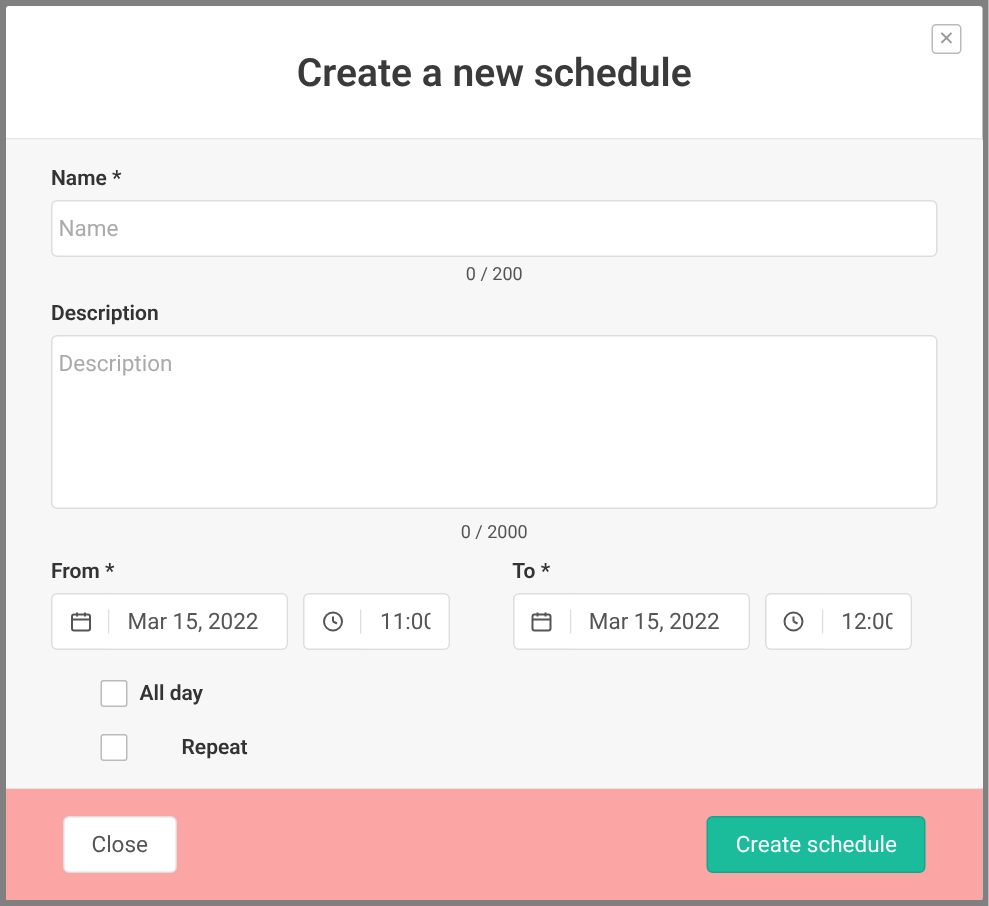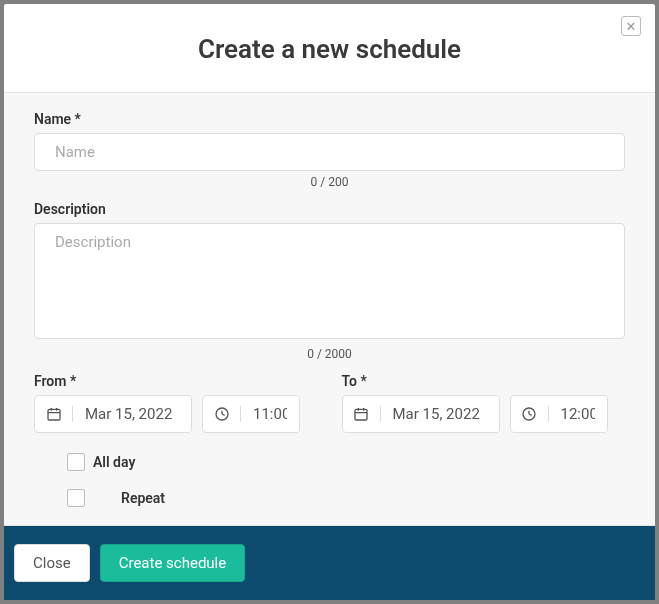--- a/index.html
+++ b/index.html
@@ -63,21 +63,21 @@
       font-size: 14px;
       font-weight: 600;
       color: #333;
       margin-bottom: 6px;
       display: block;
     }
     .input, .textarea {
       width: 100%;
       border: 1px solid #ddd;
       border-radius: 4px;
-      padding: 9px 20px;
+      padding: 9px 4px;
       font-size: 15px;
       font-family: inherit;
       color: #333;
       background: #fff;
     }
     .input::placeholder, .textarea::placeholder {
       color: #aaa;
     }
     .textarea {
       height: 116px;
@@ -153,25 +153,25 @@
       background: #fff;
       cursor: pointer;
     }
     .chk-label {
       font-size: 14px;
       font-weight: 600;
       color: #333;
     }
     .modal-footer {
       border-top: 1px solid #e5e5e5;
-      padding: 18px 10px;
-      display: flex;
-      justify-content: flex-start;
+      padding: 18px 38px;
+      display: flex;
+      justify-content: space-between;
       gap: 10px;
-      background: #0c4a6e;
+      background: #fca5a5;
     }
     .btn {
       padding: 9px 18px;
       font-size: 15px;
       border-radius: 4px;
       cursor: pointer;
       font-family: inherit;
     }
     .btn-secondary {
       background: #fff;

